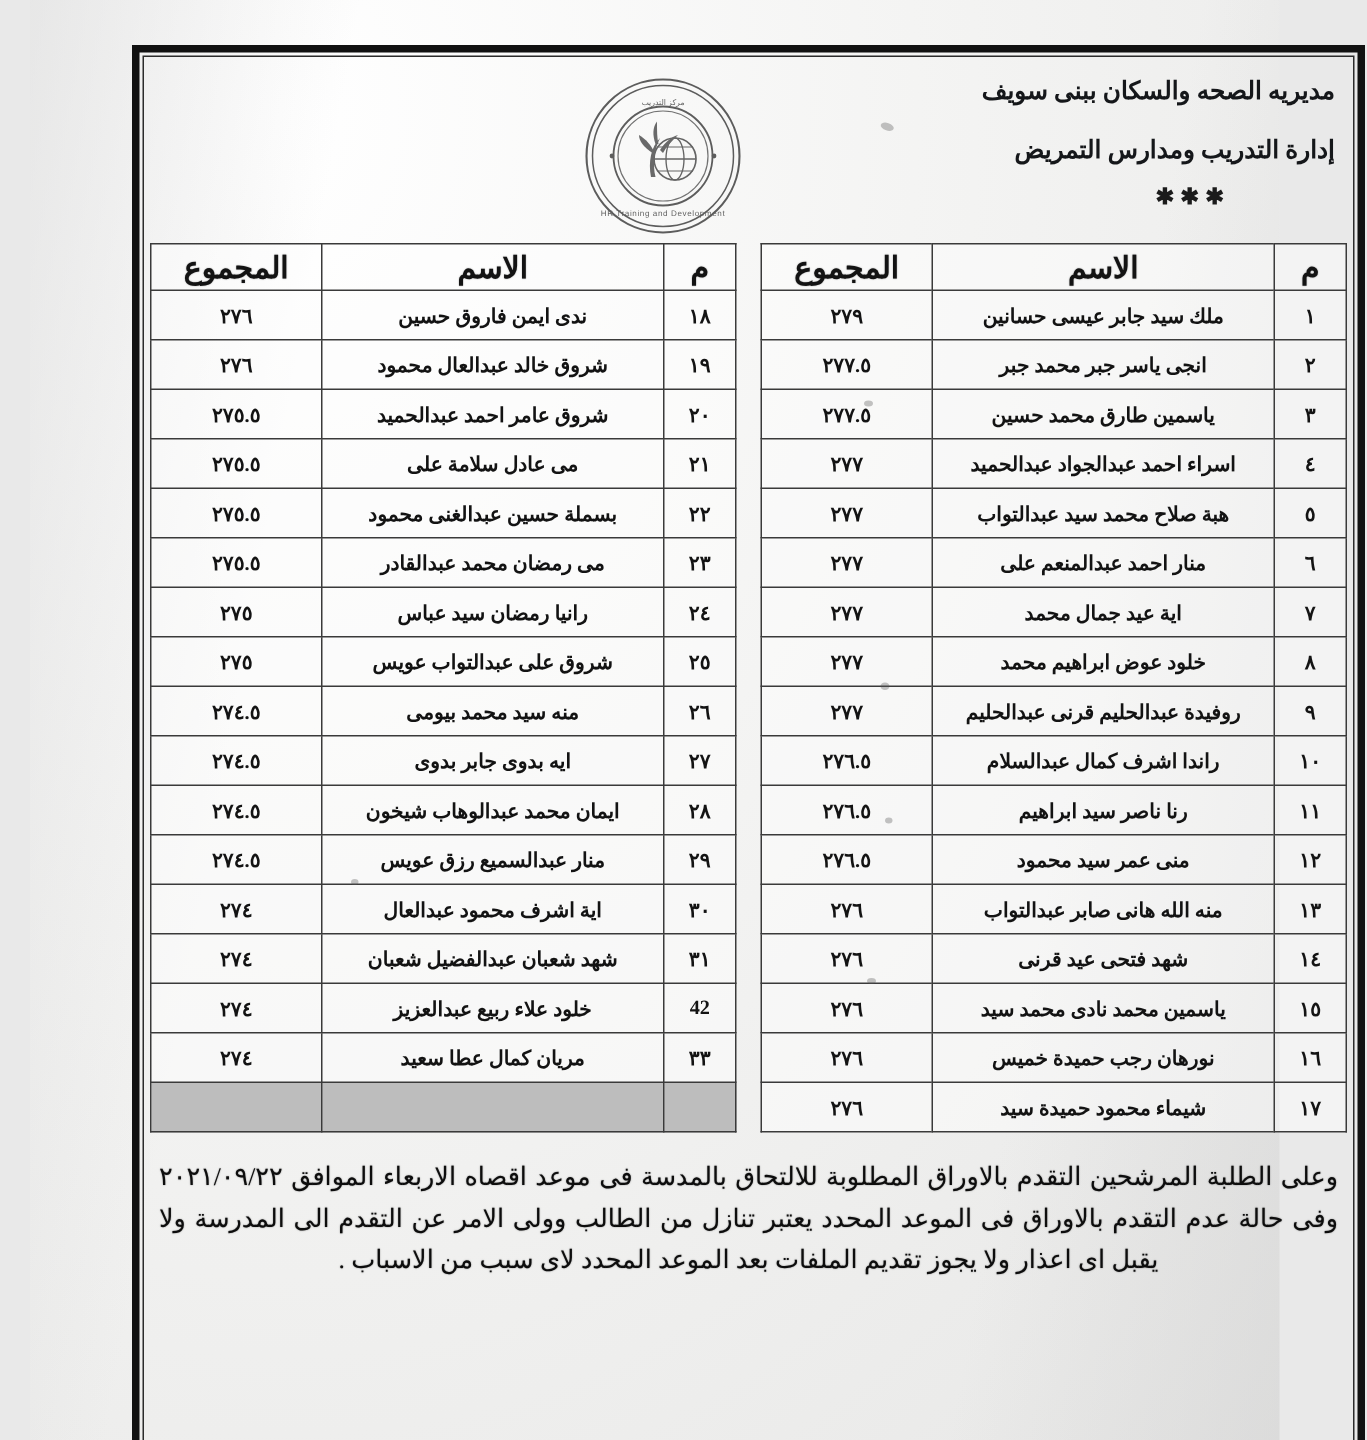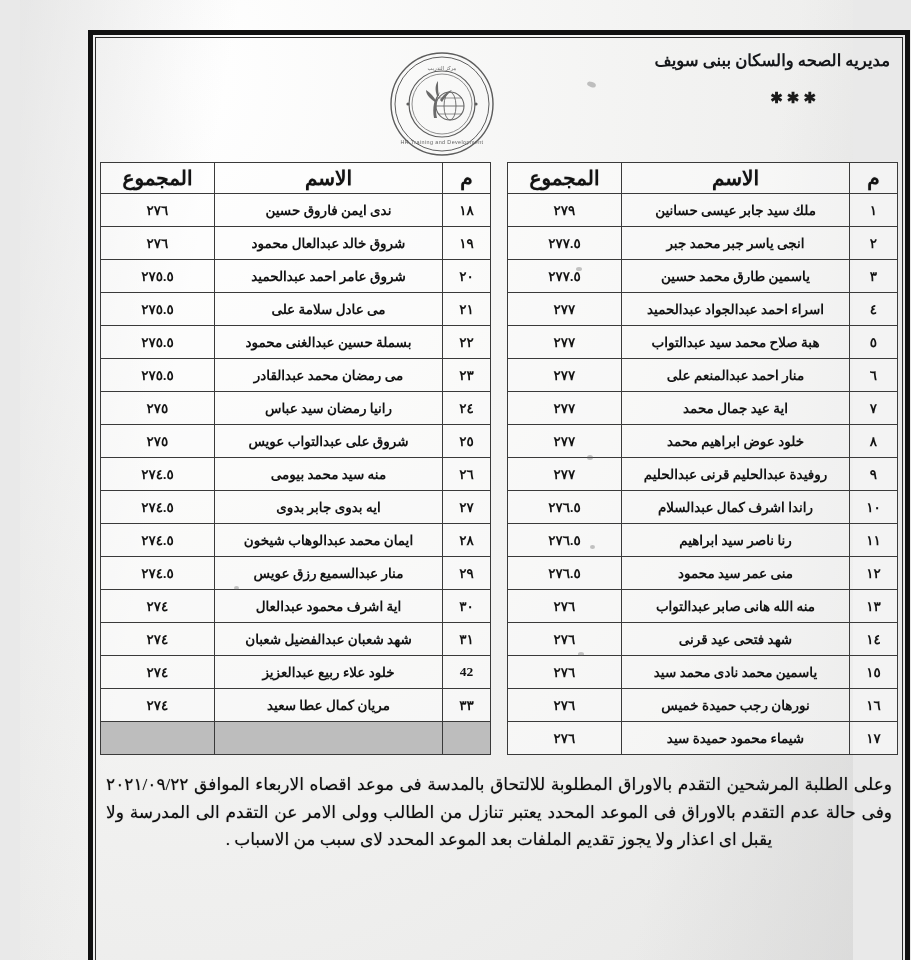--- a/index.html
+++ b/index.html
@@ -143,20 +143,21 @@
           <path d="M47 52 C41 48 38 44 38 40 C43 43 46 47 48 51 Z" fill="#4a4a4a"></path>
           <path d="M49 46 C47 40 47 35 50 31 C50 37 50 42 51 46 Z" fill="#4a4a4a"></path>
           <path d="M52 50 C56 44 60 41 64 40 C60 44 56 48 54 52 Z" fill="#4a4a4a"></path>
           <text x="54" y="94" font-size="5.4" fill="#3d3d3d" text-anchor="middle" font-family="'Liberation Sans', sans-serif" letter-spacing="0.4">HR Training and Development</text>
           <text x="54" y="20" font-size="5.2" fill="#3d3d3d" text-anchor="middle" font-family="'Liberation Sans', sans-serif">مركز التدريب</text>
         </svg>
       </div>
 
       <div class="head-lines">
         <div class="l1">مديريه الصحه والسكان ببنى سويف</div>
+        <div class="l2">إدارة التدريب ومدارس التمريض</div>
         <div class="stars">✱✱✱</div>
       </div>
     </div>
 
 
     <div class="tables">
 
       <table class="lst">
         <colgroup>
             <col class="c-idx">

